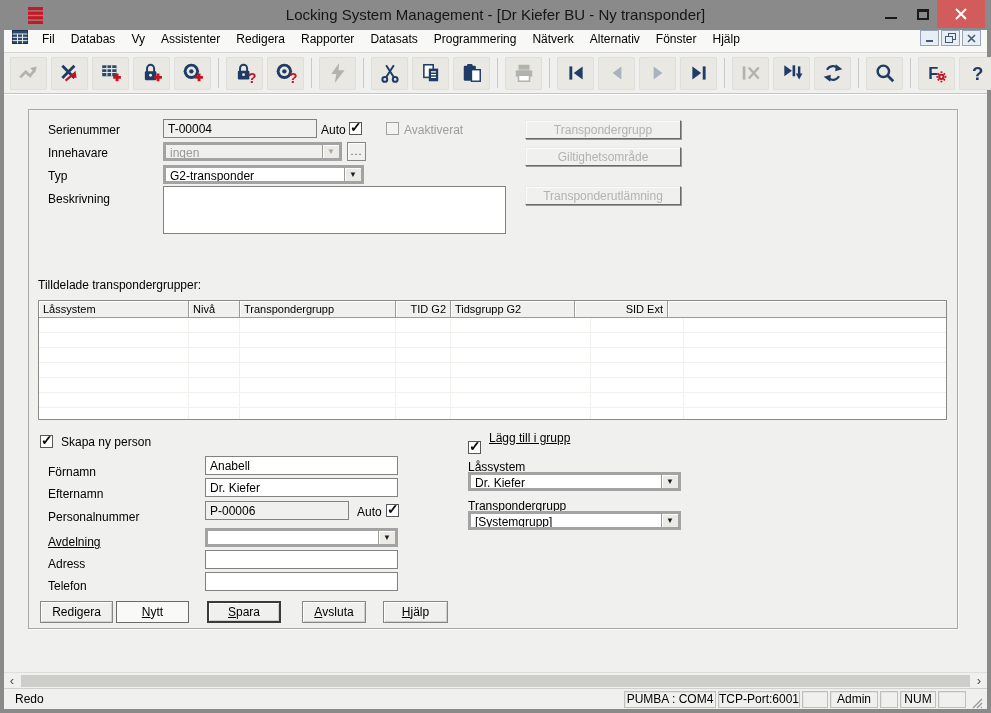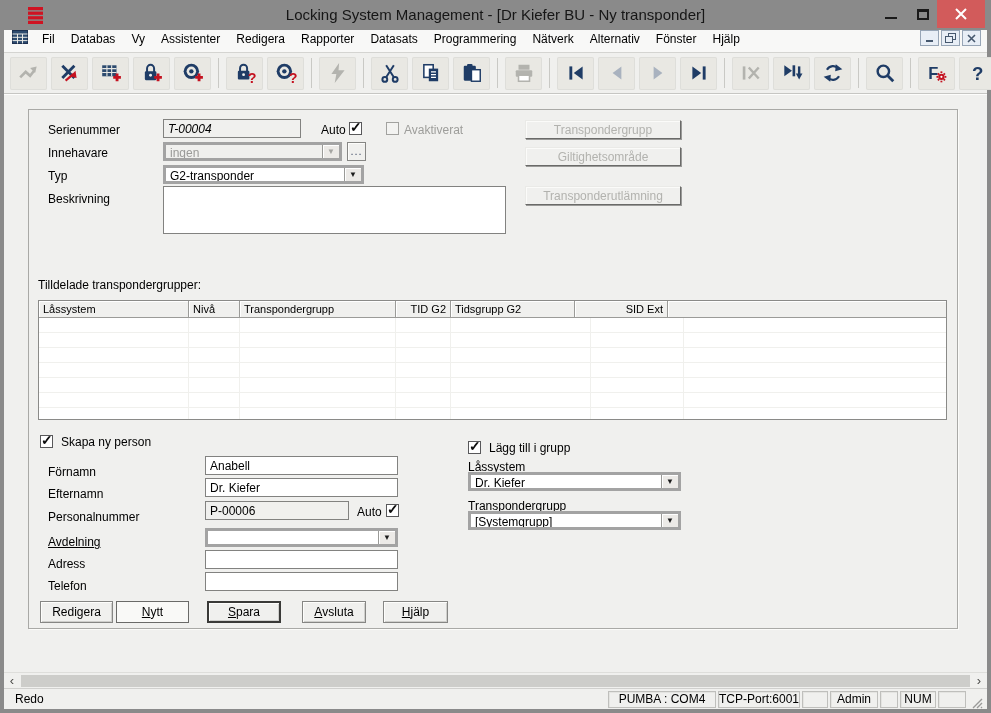--- a/index.html
+++ b/index.html
@@ -312,21 +312,21 @@
           <svg width="22" height="22" viewBox="0 0 20 20">
             <text x="4.5" y="16" font-size="17" font-weight="bold" fill="#1f3c66" font-family="Liberation Sans">?</text>
           </svg>
         </div>
     </div>
 
     <div class="content">
       <div class="groupbox"></div>
 
       <span class="label" style="left:44px; top:29px;">Serienummer</span>
-      <input class="field readonly" style="left: 159px; top: 25px; width: 138px; font-style: italic;" value="T-00004">
+      <input class="field readonly" style="left: 159px; top: 25px; width: 154px;" value="T-00004">
       <span class="label" style="left:317px; top:29px;">Auto</span>
       <span class="checkbox checked" style="left:345px; top:28px;"></span>
       <span class="checkbox disabled" style="left:382px; top:28px;"></span>
       <span class="label disabled" style="left:400px; top:29px;">Avaktiverat</span>
 
       <span class="label" style="left:44px; top:52px;">Innehavare</span>
       <div class="combo disabled" style="left:159px; top:48px; width:179px;">
         <span class="combo-text">ingen</span>
         <span class="combo-arrow">▼</span>
       </div>
@@ -387,21 +387,21 @@
         <span class="combo-arrow">▼</span>
       </div>
 
       <span class="label" style="left:44px; top:463px;">Adress</span>
       <input class="field" style="left: 201px; top: 456px; width: 193px;" value="">
 
       <span class="label" style="left:44px; top:485px;">Telefon</span>
       <input class="field" style="left: 201px; top: 478px; width: 193px;" value="">
 
       <span class="checkbox checked" style="left:464px; top:347px;"></span>
-      <span class="label" style="left:485px; top:347px;">Lägg till i grupp</span>
+      <span class="label" style="left:485px; top:337px;text-decoration:underline;">Lägg till i grupp</span>
 
       <span class="label" style="left:464px; top:366px;">Låssystem</span>
       <div class="combo" style="left:464px; top:378px; width:213px;">
         <span class="combo-text">Dr. Kiefer</span>
         <span class="combo-arrow">▼</span>
       </div>
 
       <span class="label" style="left:464px; top:405px;">Transpondergrupp</span>
       <div class="combo" style="left:464px; top:417px; width:213px;">
         <span class="combo-text">[Systemgrupp]</span>
@@ -416,21 +416,21 @@
     </div>
 
     <div class="hscroll">
       <div class="scroll-arrow">‹</div>
       <div class="scroll-thumb"></div>
       <div class="scroll-arrow">›</div>
     </div>
 
     <div class="statusbar">
       <span class="status-left">Redo</span>
-      <span class="status-panel" style="width:108px;">PUMBA : COM4</span>
+      <span class="status-panel" style="width:92px;">PUMBA : COM4</span>
       <span class="status-panel" style="width:82px;">TCP-Port:6001</span>
       <span class="status-panel" style="width:26px;"></span>
       <span class="status-panel" style="width:48px;">Admin</span>
       <span class="status-panel" style="width:18px;"></span>
       <span class="status-panel" style="width:36px;">NUM</span>
       <span class="status-panel" style="width:28px;"></span>
       <svg class="grip" viewBox="0 0 14 14">
           <path d="M13 4 L4 13 M13 8 L8 13 M13 12 L12 13" stroke="#9a9a98" stroke-width="1.4"></path>
         </svg>
     </div>

